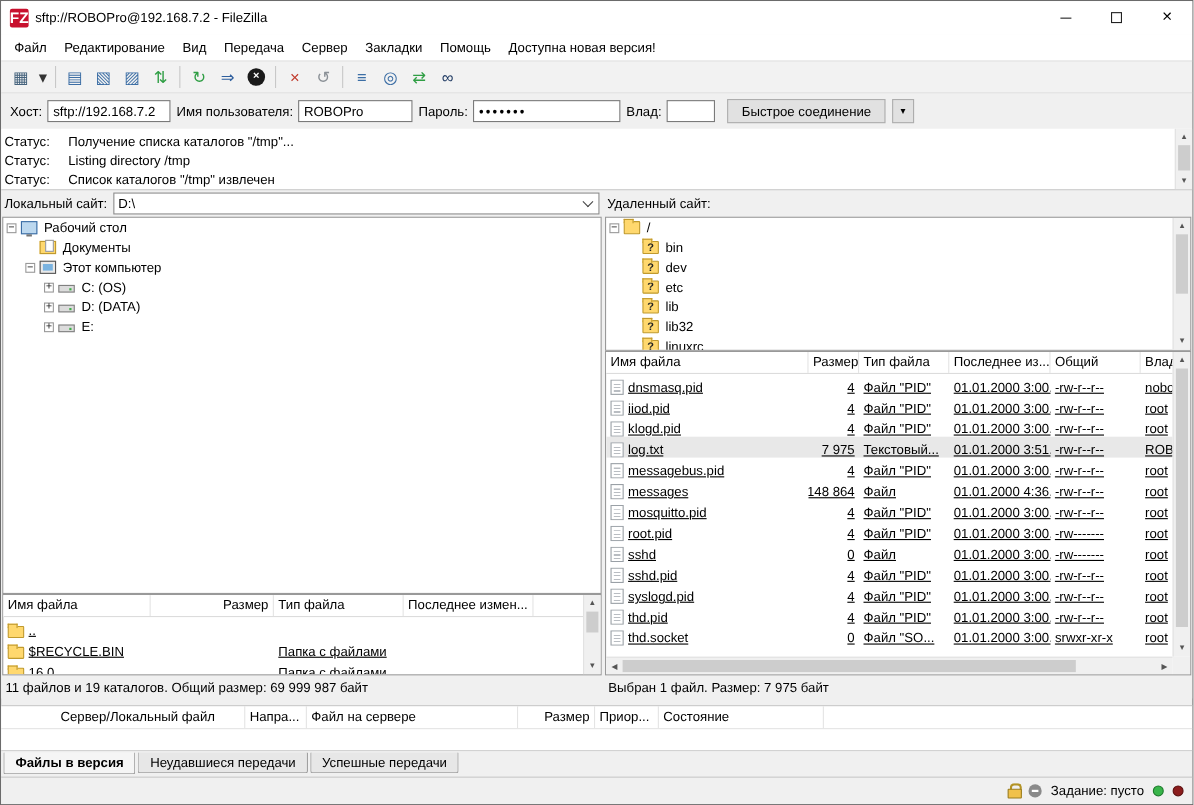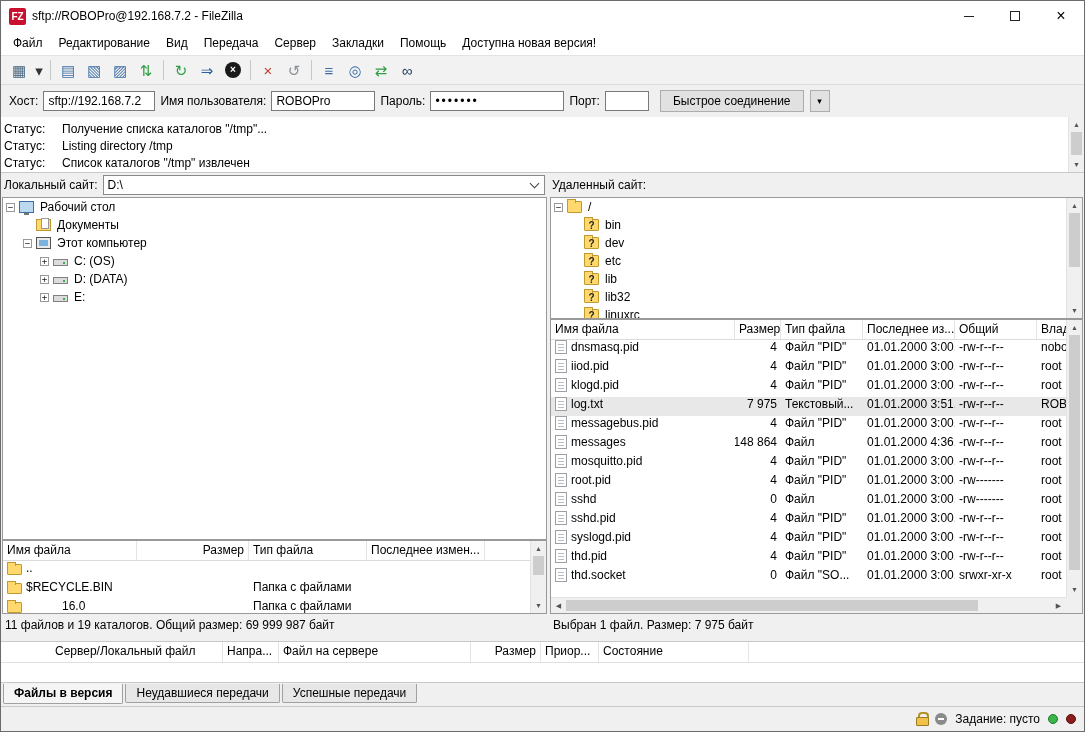--- a/index.html
+++ b/index.html
@@ -3,21 +3,21 @@
 <meta charset="utf-8">
 <style>
   * { box-sizing: border-box; margin: 0; padding: 0; }
   html,body { background:#d8d8d8; }
   body { font-family:"Liberation Sans", sans-serif; font-size:12px; color:#000; }
   .window { width:1085px; height:732px; border:1px solid #6b6b6b; background:#f0f0f0;
             display:flex; flex-direction:column; overflow:hidden; }
 
   
   .titlebar { height:30px; background:#fff; display:flex; align-items:center; flex:none; }
-  .app-icon { width:17px; height:17px; background:#c8102e; color:#fff; font-size:10px; font-weight:bold;
+  .app-icon { width:17px; height:17px; background:#c8102e; color:#fff; font-size:14px; font-weight:bold;
               display:flex; align-items:center; justify-content:center; margin:0 6px 0 8px; border-radius:2px; }
   .title { font-size:12px; }
   .win-controls { margin-left:auto; display:flex; height:100%; }
   .wc { width:46px; display:flex; align-items:center; justify-content:center; }
   .wc-min-glyph { width:10px; height:1px; background:#222; }
   .wc-max-glyph { width:10px; height:10px; border:1px solid #222; }
   .wc-close { font-size:16px; line-height:1; }
 
   
   .menubar { height:24px; background:#fff; display:flex; align-items:center; padding-left:4px; flex:none; }
@@ -105,21 +105,21 @@
 
   
   .filelist { position:relative; background:#fff; border:1px solid #999; overflow:hidden; display:flex; flex-direction:column; }
   #localList { height:74px; flex:none; }
   #remoteList { flex:1; }
   .list-head { display:flex; height:20px; border-bottom:1px solid #dcdcdc; background:#fff; margin-right:16px; flex:none; }
   .lh-cell { padding:2px 4px; border-right:1px solid #e4e4e4; white-space:nowrap; overflow:hidden; flex:none; }
   .right { text-align:right; }
   .list-body { flex:1; overflow:hidden; margin-right:16px; position:relative; }
   #remoteList .list-body { margin-bottom:16px; }
-  .list-row { display:flex; height:19px; align-items:flex-start; }
+  .list-row { display:flex; height:19px; align-items:flex-end;text-decoration:underline; }
   .list-row.selected { background:#e8e8e8; }
   .lr-cell { padding:0 4px; white-space:nowrap; overflow:hidden; flex:none; display:flex; align-items:center; }
   .lr-cell.right { justify-content:flex-end; }
 
   .pane-status { height:21px; display:flex; align-items:center; padding:0 3px; background:#f0f0f0; flex:none; white-space:nowrap; overflow:hidden; }
 
   
   .queue-head { height:22px; background:#fff; border-top:1px solid #c8c8c8; border-bottom:1px solid #e0e0e0;
                 display:flex; margin-top:6px; flex:none; padding-left:2px; }
   .queue-body { height:20px; background:#fff; border-bottom:1px solid #c8c8c8; flex:none; }
@@ -224,21 +224,21 @@
       </div>
     </div>
 
   <div class="quickbar">
     <span>Хост:</span>
     <input class="qc-input qc-host" value="sftp://192.168.7.2" style="">
     <span>Имя пользователя:</span>
     <input class="qc-input qc-user" value="ROBOPro" style="">
     <span>Пароль:</span>
     <input class="qc-input qc-pass" value="•••••••" style="">
-    <span>Порт:</span>
+    <span>Влад:</span>
     <input class="qc-input qc-port" value="" style="">
     <div class="qc-btn">Быстрое соединение</div>
     <div class="qc-drop">▾</div>
   </div>
 
   <div class="logarea" id="logArea">
     <div id="logLines">
         <div class="log-line">
           <span class="log-label">Статус:</span>
           <span class="log-text">Получение списка каталогов "/tmp"...</span>
@@ -325,21 +325,21 @@
             <div class="list-row">
               <div class="lr-cell" style="width: 134px;">
                 <span class="ficon ficon-folder"></span>
                 <span>$RECYCLE.BIN</span>
               </div>
               <div class="lr-cell right" style="width: 112px;"></div>
               <div class="lr-cell" style="width: 118px;">Папка с файлами</div>
               <div class="lr-cell" style="width: 118px;"></div>
             </div>
             <div class="list-row">
-              <div class="lr-cell" style="width: 134px; gap: 36px;">
+              <div class="lr-cell" style="width: 134px;">
                 <span class="ficon ficon-folder"></span>
                 <span>16.0</span>
               </div>
               <div class="lr-cell right" style="width: 112px;"></div>
               <div class="lr-cell" style="width: 118px;">Папка с файлами</div>
               <div class="lr-cell" style="width: 118px;"></div>
             </div>
           </div>
       <div class="vscroll">
             <div class="sb-btn">▲</div>

